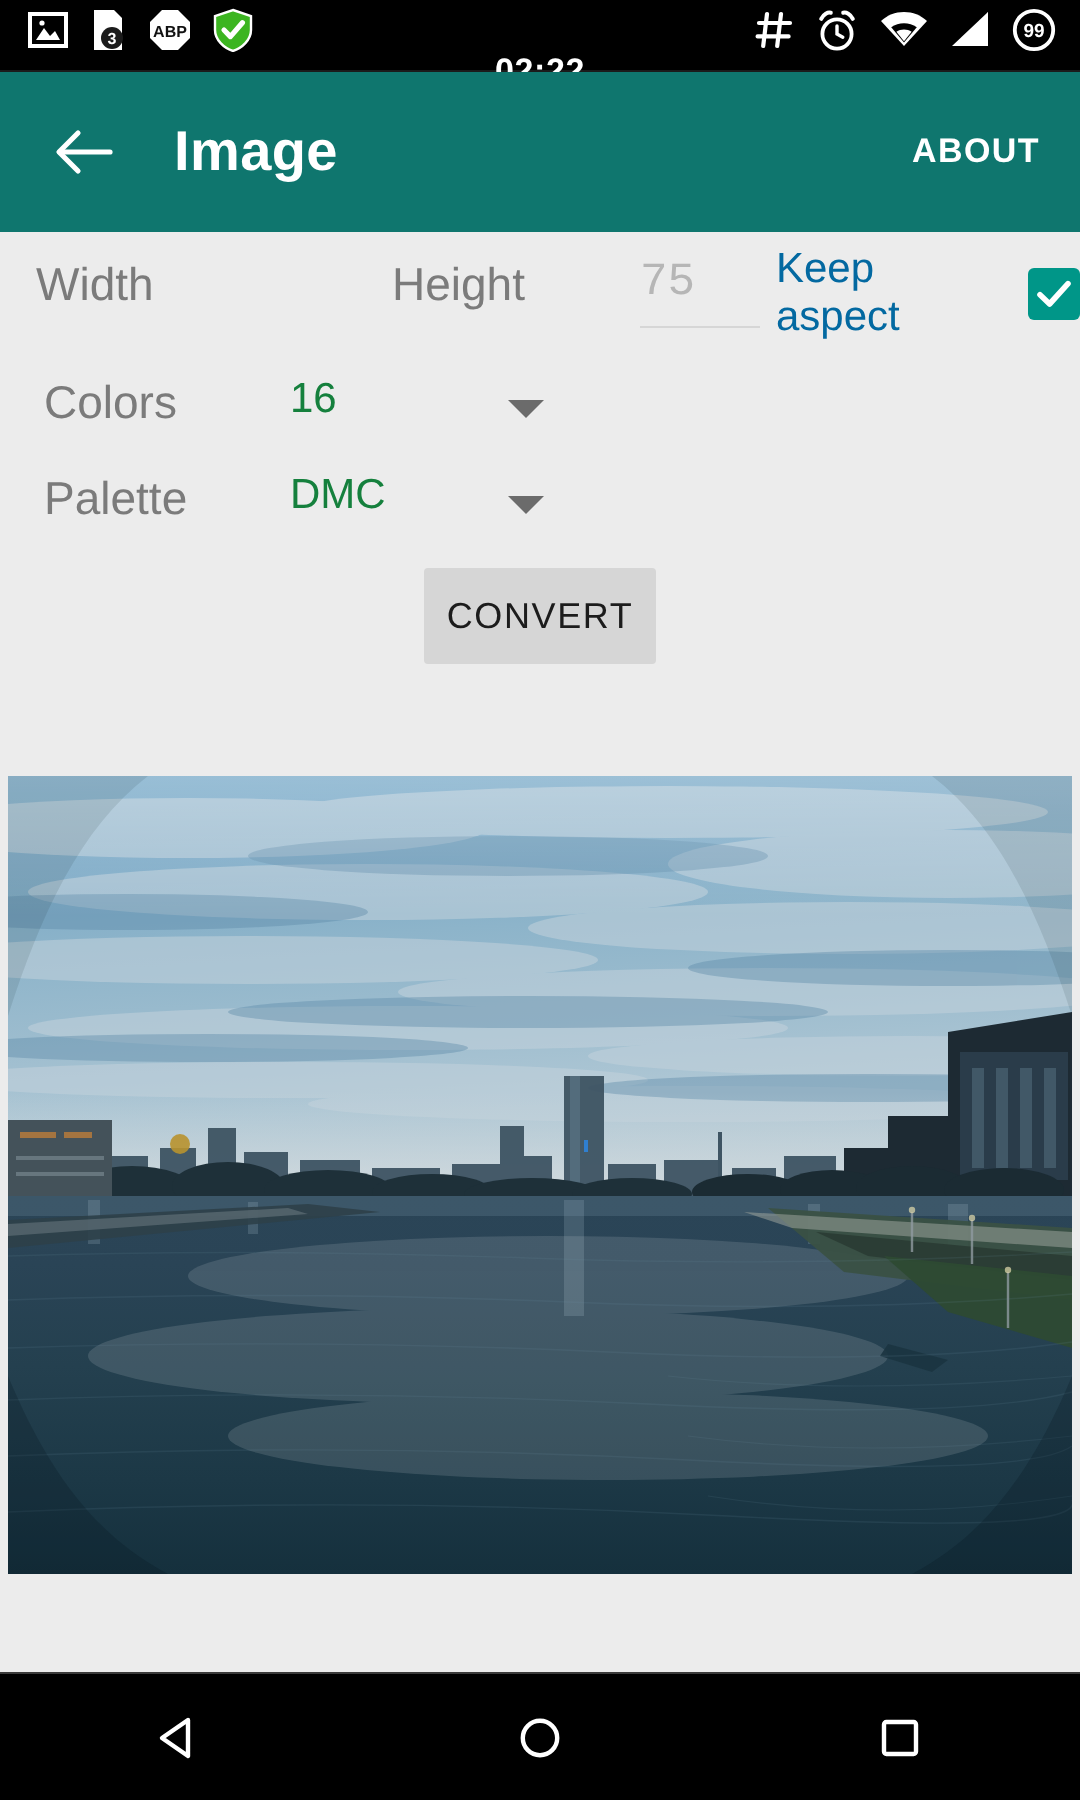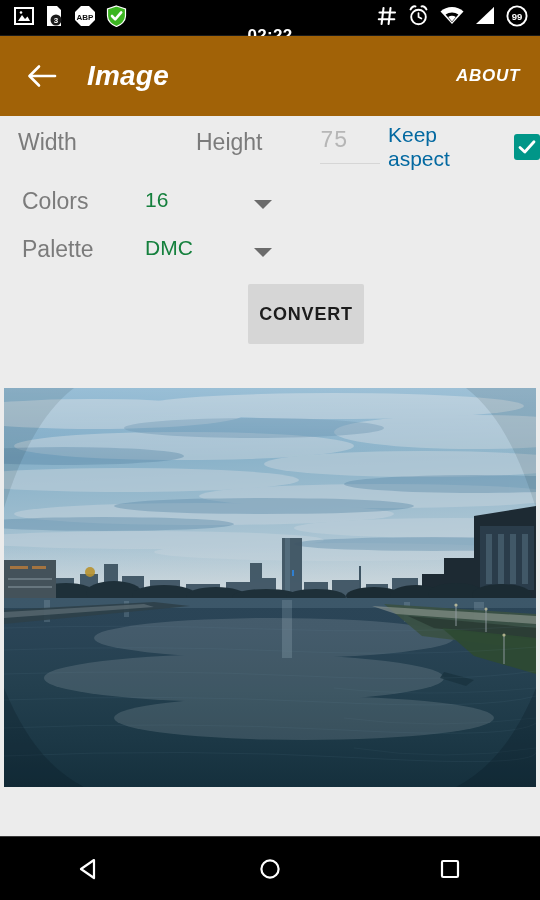--- a/index.html
+++ b/index.html
@@ -56,24 +56,23 @@
     margin-top: 36px;
   }
   .sicon { display: block; }
 
   
   #app-bar {
     position: absolute;
     top: 36px; left: 0;
     width: 540px;
     height: 80px;
-    background: #a16207;
-    display: flex;
-    align-items: center;
-    font-style: italic;
+    background: #0f766e;
+    display: flex;
+    align-items: center;
   }
   #back-button {
     width: 56px; height: 56px;
     margin-left: 14px;
     display: flex; align-items: center; justify-content: center;
   }
   #app-title {
     color: #ffffff;
     font-size: 28px;
     font-weight: bold;
@@ -183,29 +182,28 @@
     width: 0; height: 0;
     border-left: 9px solid transparent;
     border-right: 9px solid transparent;
     border-top: 9px solid #6b6b6b;
   }
 
   
   #convert-button {
     position: absolute;
     left: 212px; top: 168px;
-    width: 116px; height: 60px;
+    width: 116px; height: 48px;
     background: #d6d6d6;
     border-radius: 2px;
     display: flex; align-items: center; justify-content: center;
     color: #1c1c1c;
     font-size: 18px;
-    font-weight: bold;
+    font-weight: normal;
     letter-spacing: 0.8px;
-    margin-left: 36px;
   }
 
   
   #photo-frame {
     position: absolute;
     left: 4px; top: 388px;
     width: 532px; height: 399px;
     overflow: hidden;
     background: #12222f;
   }

